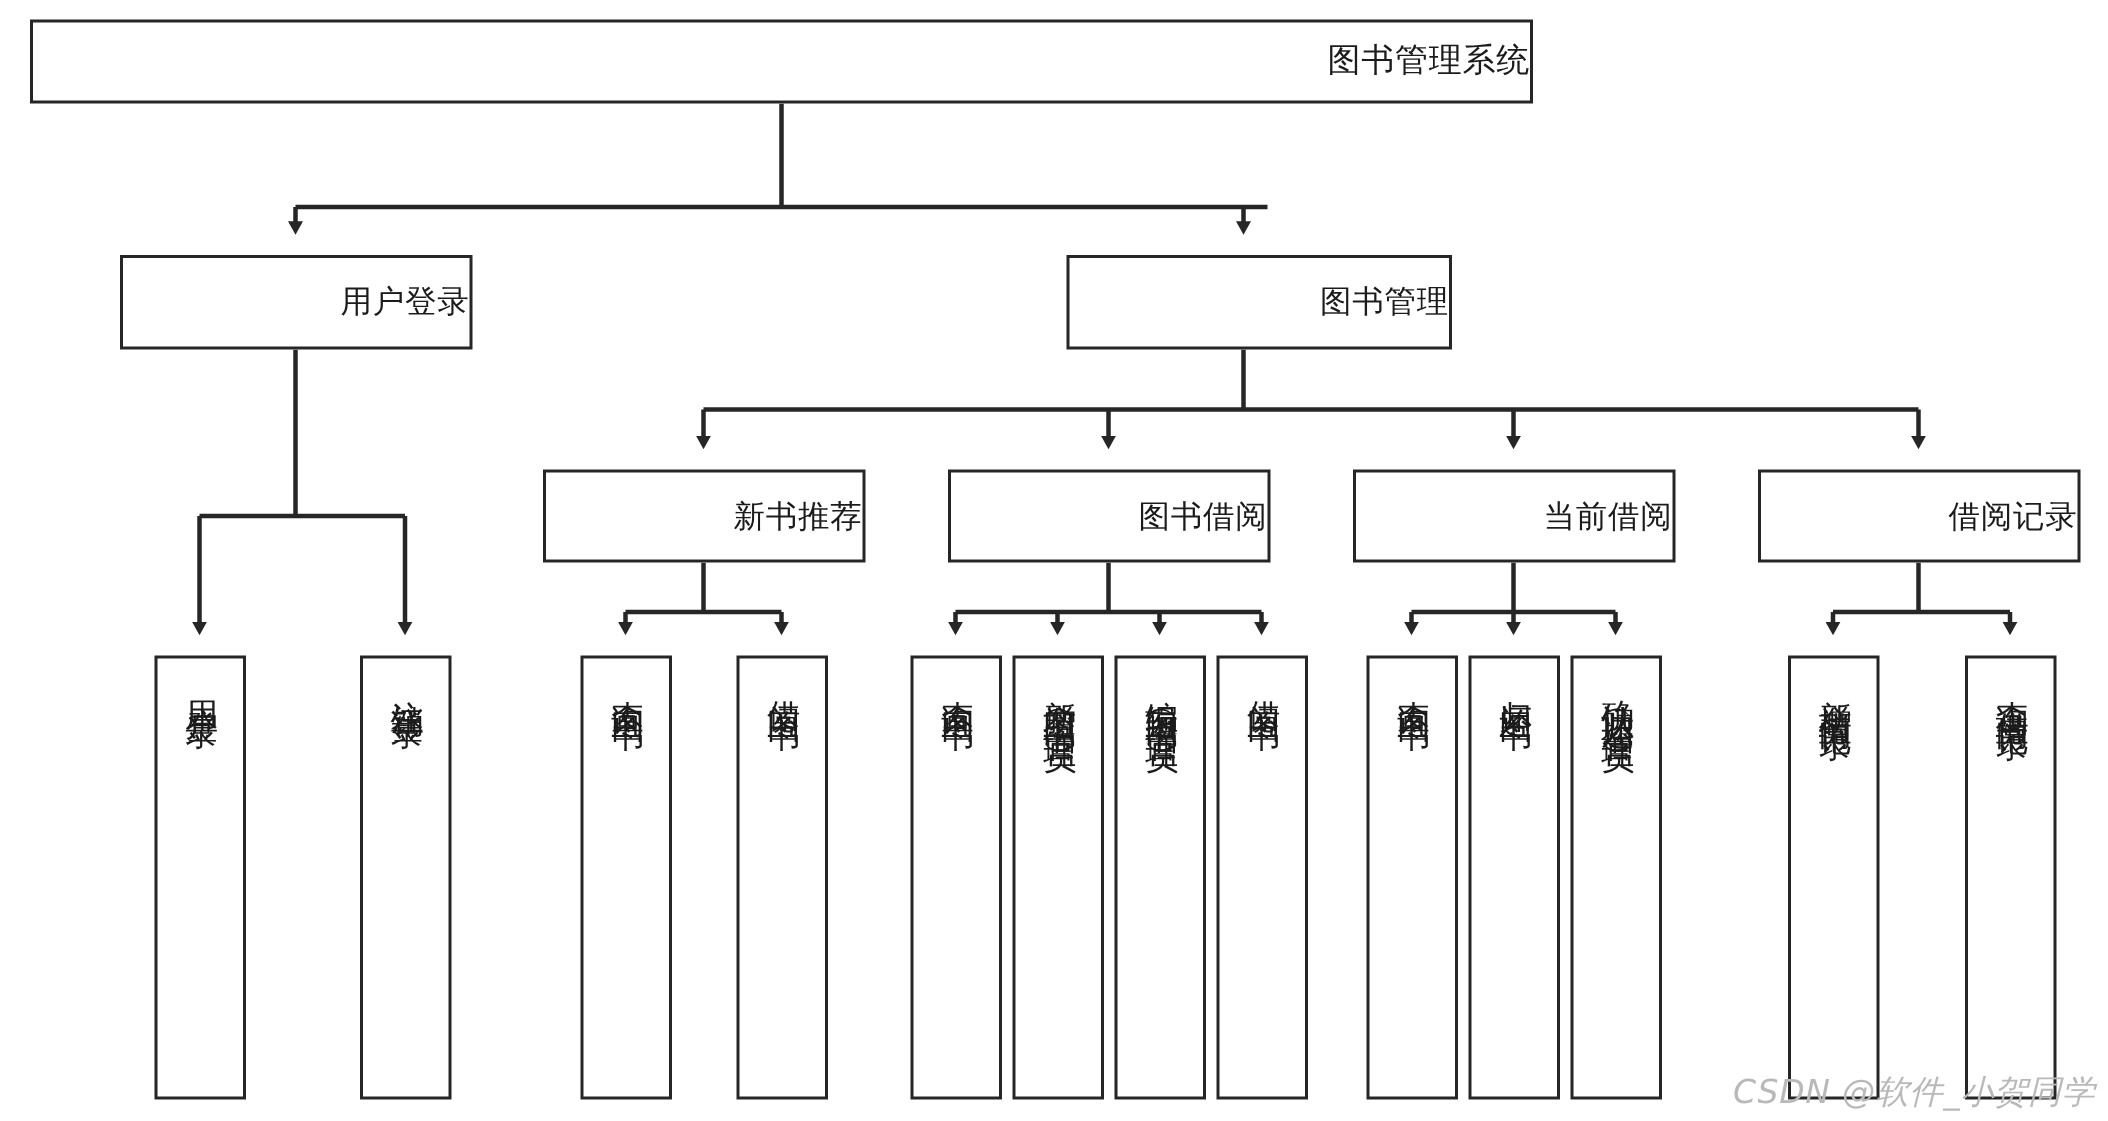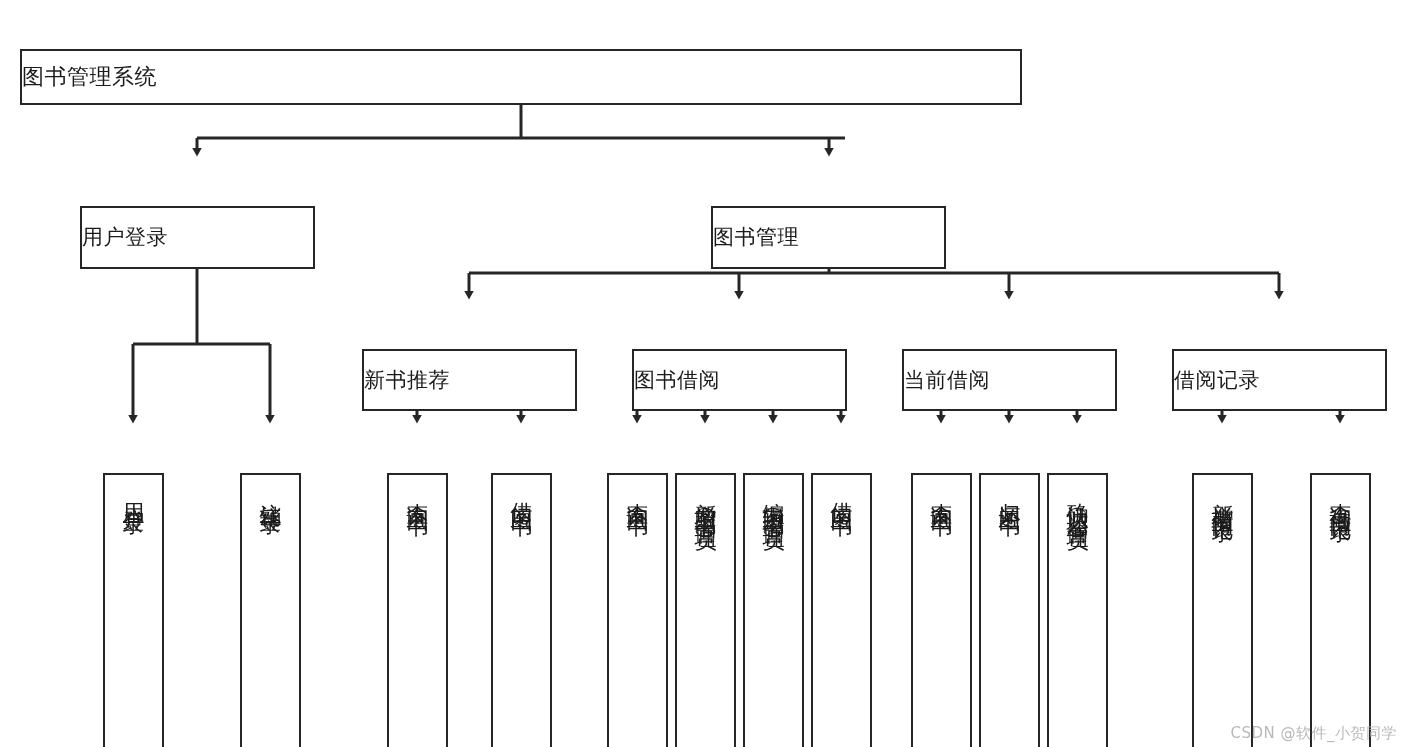--- a/index.html
+++ b/index.html
@@ -26,24 +26,23 @@
     height: 747px;
     pointer-events: none;
   }
   .node {
     position: absolute;
     box-sizing: border-box;
     background: #ffffff;
     border: 2px solid #262626;
     display: flex;
     align-items: center;
-    justify-content: flex-start;
+    justify-content: flex-end;
     color: #1b1b1b;
     z-index: 2;
-    margin-top: 36px;
   }
   .node .label {
     display: block;
     text-align: center;
     line-height: 1.18;
     white-space: nowrap;
   }
   
   .node.horiz .label {
     font-size: 21px;
@@ -63,26 +62,27 @@
     font-size: 22px;
     line-height: 1.0;
     letter-spacing: 4px;
     white-space: nowrap;
     margin: 0 auto;
   }
   .watermark {
     position: absolute;
     right: 8px;
     bottom: 4px;
-    font-size: 15px;
+    font-size: 22px;
     color: #b9b9b9;
     letter-spacing: 0.5px;
     z-index: 5;
     white-space: nowrap;
     font-family: "DejaVu Sans", "Liberation Sans", sans-serif;
+    font-style: italic;
   }
 </style>
 </head>
 <body>
 
 <div id="canvas">
 
   <svg id="edges" viewBox="0 0 1405 747" xmlns="http://www.w3.org/2000/svg">
     <defs>
       <marker id="arrow" markerWidth="9" markerHeight="10" refX="0.5" refY="5" orient="auto" markerUnits="userSpaceOnUse">
@@ -134,21 +134,21 @@
   </svg>
 
   <div class="node horiz root" style="left:20px; top:13px; width:1002px; height:56px;">
     <span class="label">图书管理系统</span>
   </div>
 
   <div class="node horiz" style="left:80px; top:170px; width:235px; height:63px;">
     <span class="label">用户登录</span>
   </div>
 
-  <div class="node horiz" style="left:711px; top:170px; width:235px; height:63px;">
+  <div class="node horiz" style="left:711px; top:170px; width:257px; height:63px;">
     <span class="label">图书管理</span>
   </div>
 
   <div class="node horiz" style="left:632px; top:313px; width:215px; height:62px;">
     <span class="label">图书借阅</span>
   </div>
 
   <div class="node horiz" style="left:362px; top:313px; width:215px; height:62px;">
     <span class="label">新书推荐</span>
   </div>

